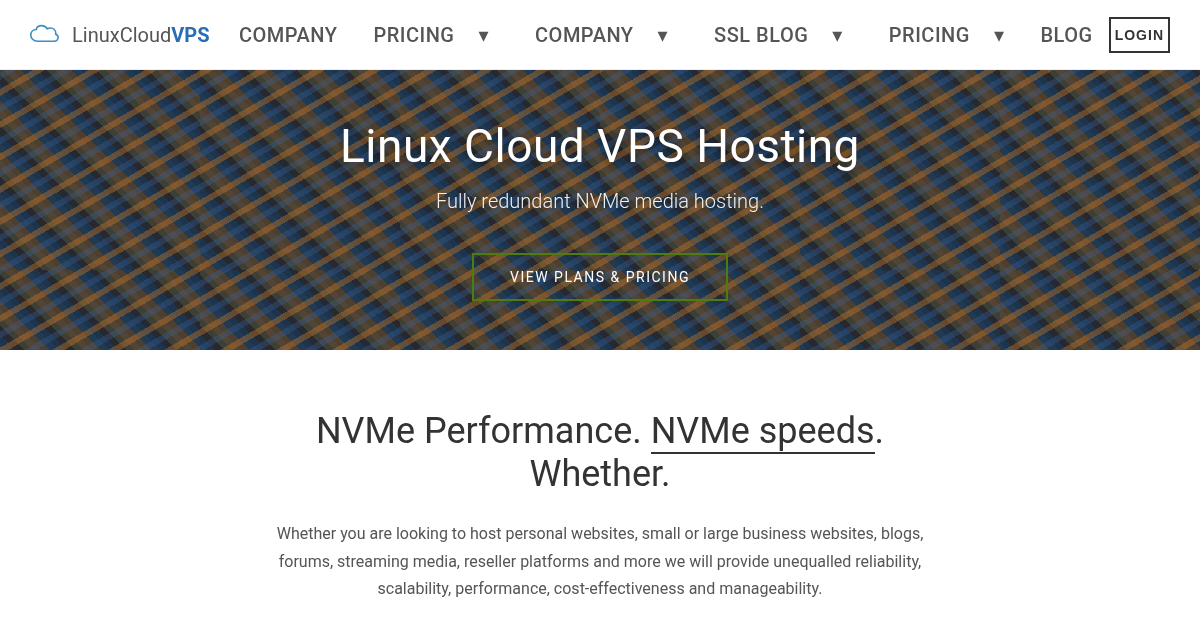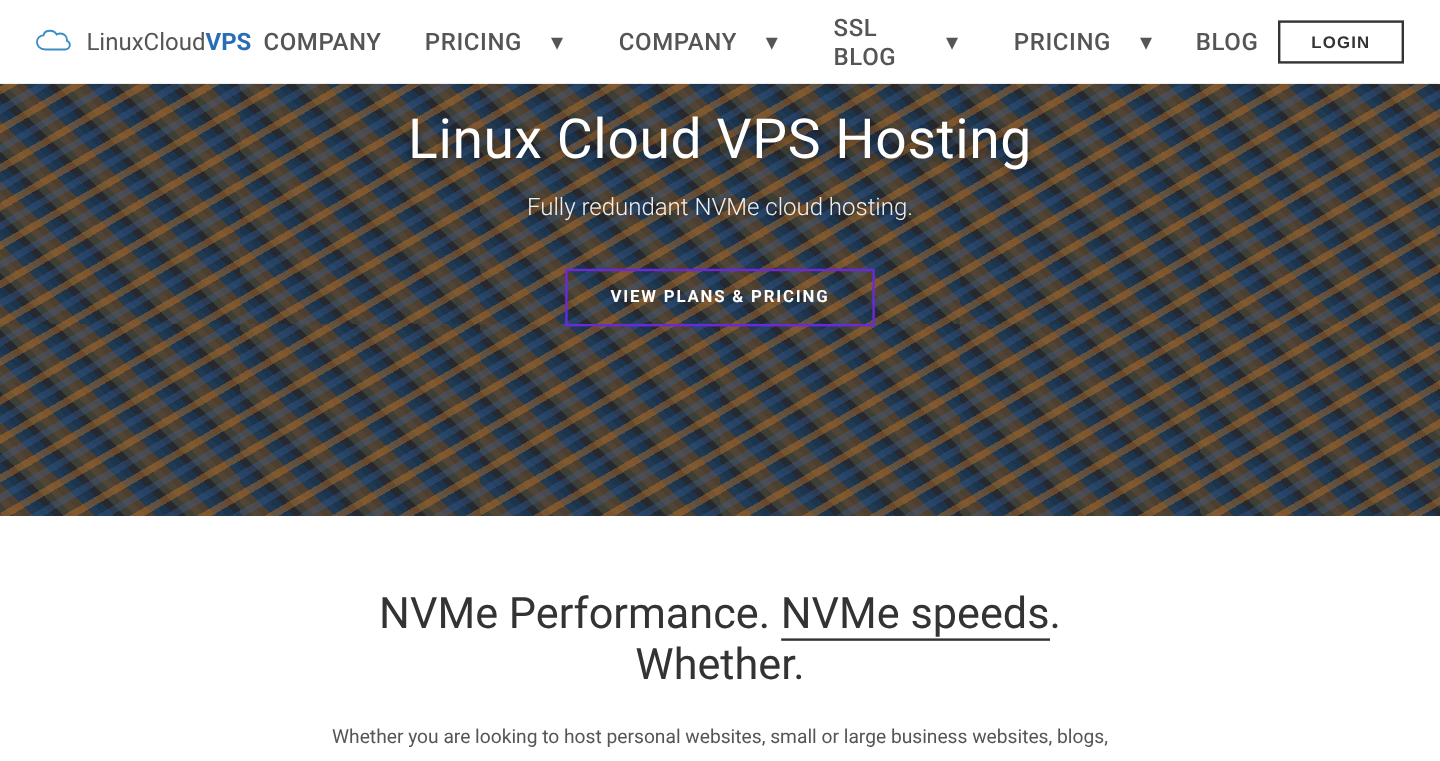--- a/index.html
+++ b/index.html
@@ -71,36 +71,37 @@
       cursor: pointer;
     }
 
     .nav-caret {
       font-size: 10px;
       color: #888;
     }
 
     .login-btn {
       border: 2px solid #333;
-      padding: 8px 26px;
+      padding: 8px 4px;
       font-size: 14px;
       font-weight: 600;
       letter-spacing: 1px;
       color: #333;
       background: transparent;
       cursor: pointer;
       text-transform: uppercase;
       transition: all 0.2s;
     }
 
     
     .hero {
       position: relative;
-      height: 360px;
-      display: flex;
+      height: 280px;
+      display: flex;
+      align-items: center;
       justify-content: center;
       overflow: hidden;
     }
 
     .hero-bg {
       position: absolute;
       inset: 0;
       background:
         linear-gradient(
           rgba(20, 40, 60, 0.65),
@@ -157,26 +158,26 @@
     .hero-subtitle {
       font-size: 20px;
       font-weight: 300;
       margin-bottom: 40px;
       color: rgba(255,255,255,0.92);
       text-shadow: 0 1px 4px rgba(0,0,0,0.3);
     }
 
     .cta-btn {
       display: inline-block;
-      border: 2px solid #6d28d9;
+      border: 2px solid #4d7c0f;
       color: #fff;
       background: transparent;
       padding: 14px 36px;
       font-size: 14px;
-      font-weight: 700;
+      font-weight: 400;
       letter-spacing: 1.5px;
       text-transform: uppercase;
       cursor: pointer;
       transition: all 0.2s;
       text-decoration: none;
     }
 
     
     .content-section {
       padding: 60px 20px 20px;
@@ -250,21 +251,21 @@
     <li>
       <button class="login-btn">LOGIN</button>
     </li>
   </ul>
 </nav>
 
 <section class="hero">
   <div class="hero-bg"></div>
   <div class="hero-content">
     <h1 class="hero-title">Linux Cloud VPS Hosting</h1>
-    <p class="hero-subtitle">Fully redundant NVMe cloud hosting.</p>
+    <p class="hero-subtitle">Fully redundant NVMe media hosting.</p>
     <a href="#" class="cta-btn">VIEW PLANS &amp; PRICING</a>
   </div>
 </section>
 
 <section class="content-section">
   <h2 class="content-title">
     <span>NVMe Performance. </span><span class="highlight">NVMe speeds</span><span>. Whether.</span>
   </h2>
   <p class="content-body">Whether you are looking to host personal websites, small or large business websites, blogs, forums, streaming media, reseller platforms and more we will provide unequalled reliability, scalability, performance, cost-effectiveness and manageability.</p>
 </section>

